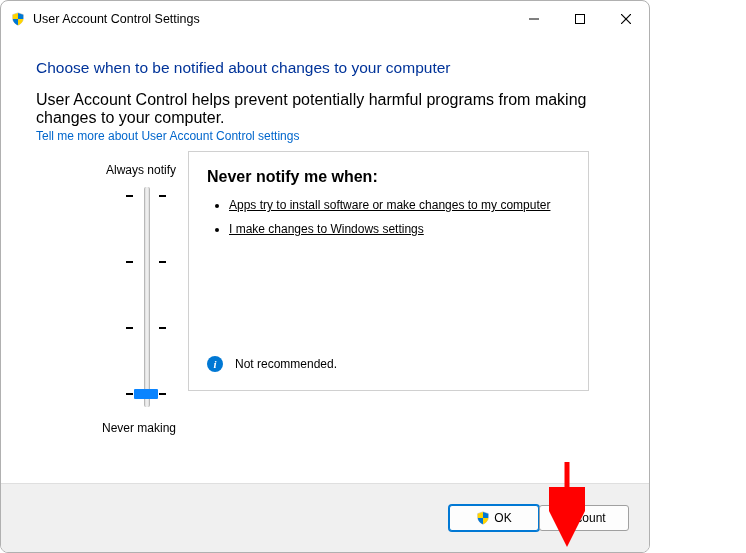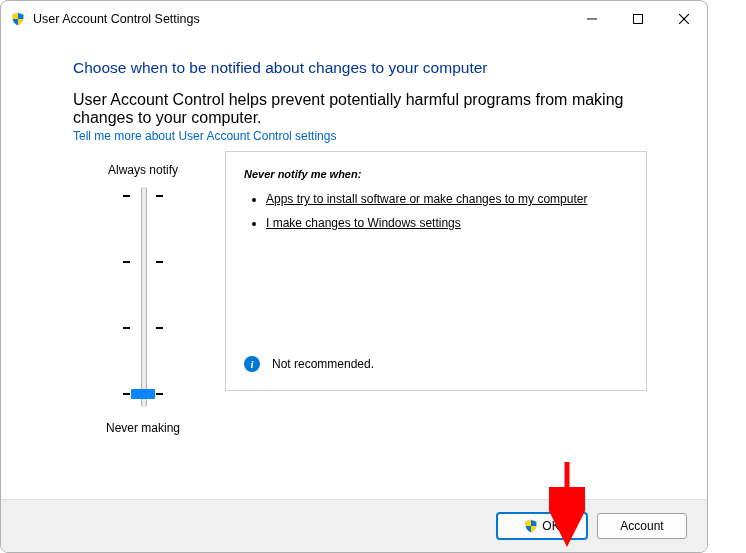--- a/index.html
+++ b/index.html
@@ -1,45 +1,45 @@
 <!DOCTYPE html>
 <html><head>
 <meta charset="utf-8">
 <style>
   html,body{margin:0;padding:0;font-family:"Segoe UI",Arial,sans-serif;font-size:12px;color:#000;background:#fff;}
-  .window{width:708px;height:553px;box-sizing:border-box;border:1px solid #b0b0b0;border-radius:8px;overflow:hidden;display:flex;flex-direction:column;position:relative;}
+  .window{width:650px;height:553px;box-sizing:border-box;border:1px solid #b0b0b0;border-radius:8px;overflow:hidden;display:flex;flex-direction:column;position:relative;}
   
   .titlebar{height:36px;display:flex;align-items:center;padding:0 0 0 10px;}
   .titlebar .title{margin-left:8px;font-size:12.5px;}
   .winctrl{margin-left:auto;display:flex;height:100%;align-items:center;}
   .winbtn{width:46px;height:32px;display:flex;align-items:center;justify-content:center;}
   
-  .body{flex:1;padding:14px 60px 0 72px;position:relative;box-sizing:border-box;}
+  .body{flex:1;padding:14px 60px 0 35px;position:relative;box-sizing:border-box;}
   .heading{color:#003399;font-size:15.5px;margin:8px 0 14px 0;}
   .desc{font-size:16px;margin:0 0 2px 0;}
   .link{color:#0066cc;font-size:12px;cursor:pointer;display:inline-block;}
   .controls{display:flex;margin-top:8px;}
-  .slider-col{width:140px;display:flex;flex-direction:column;align-items:center;}
+  .slider-col{width:140px;display:flex;flex-direction:column;align-items:flex-end;}
   .slab{font-size:12px;margin:12px 0 6px 0;text-align:center;}
   .track-wrap{position:relative;width:60px;height:220px;margin-top:4px;}
   .rail{position:absolute;left:50%;top:0;width:4px;height:100%;margin-left:-2px;
         background:linear-gradient(to right,#dcdcdc,#f4f4f4,#dcdcdc);
         border-left:1px solid #b8b8b8;border-right:1px solid #b8b8b8;border-radius:2px;}
   .tick{position:absolute;width:7px;height:2px;background:#000;}
   .tick.l{left:10px;} .tick.r{right:10px;}
   .thumb{position:absolute;left:50%;width:24px;height:10px;margin-left:-12px;background:#0a84ff;border-radius:1px;}
   
   .panel{flex:1;border:1px solid #d0d0d0;height:240px;margin-left:12px;box-sizing:border-box;padding:16px 18px;position:relative;}
-  .panel-title{font-weight:600;font-size:11px;margin-bottom:12px;font-style:italic;}
+  .panel-title{font-weight:600;font-size:16px;margin-bottom:12px;}
   .panel ul{margin:0;padding-left:22px;}
   .panel li{margin-bottom:10px;font-size:12px;text-decoration:underline;}
   .rec{position:absolute;left:18px;bottom:18px;display:flex;align-items:center;gap:12px;font-size:12px;}
   .info-icon{width:16px;height:16px;border-radius:50%;background:#0078d4;color:#fff;display:flex;align-items:center;justify-content:center;font-weight:bold;font-size:11px;font-style:italic;font-family:Georgia,serif;}
   
-  .footer{height:52px;border-top:1px solid #dfdfdf;background:#f0f0f0;display:flex;align-items:center;justify-content:flex-end;padding:0 20px;gap:10px;}
+  .footer{height:52px;border-top:1px solid #dfdfdf;background:#f0f0f0;display:flex;align-items:center;justify-content:flex-end;padding:8px 20px;}
   .btn{min-width:88px;height:24px;border:1px solid #a0a0a0;border-radius:3px;background:#fdfdfd;font-size:12px;display:flex;align-items:center;justify-content:center;gap:4px;cursor:pointer;}
   .btn.primary{border-color:#0078d4;box-shadow:0 0 0 1px #0078d4;}
   
   .shield{width:14px;height:14px;display:inline-block;}
   .shield svg{width:100%;height:100%;}
   
   .arrow{position:absolute;left:548px;top:420px;pointer-events:none;}
 </style>
 </head>
 <body>

